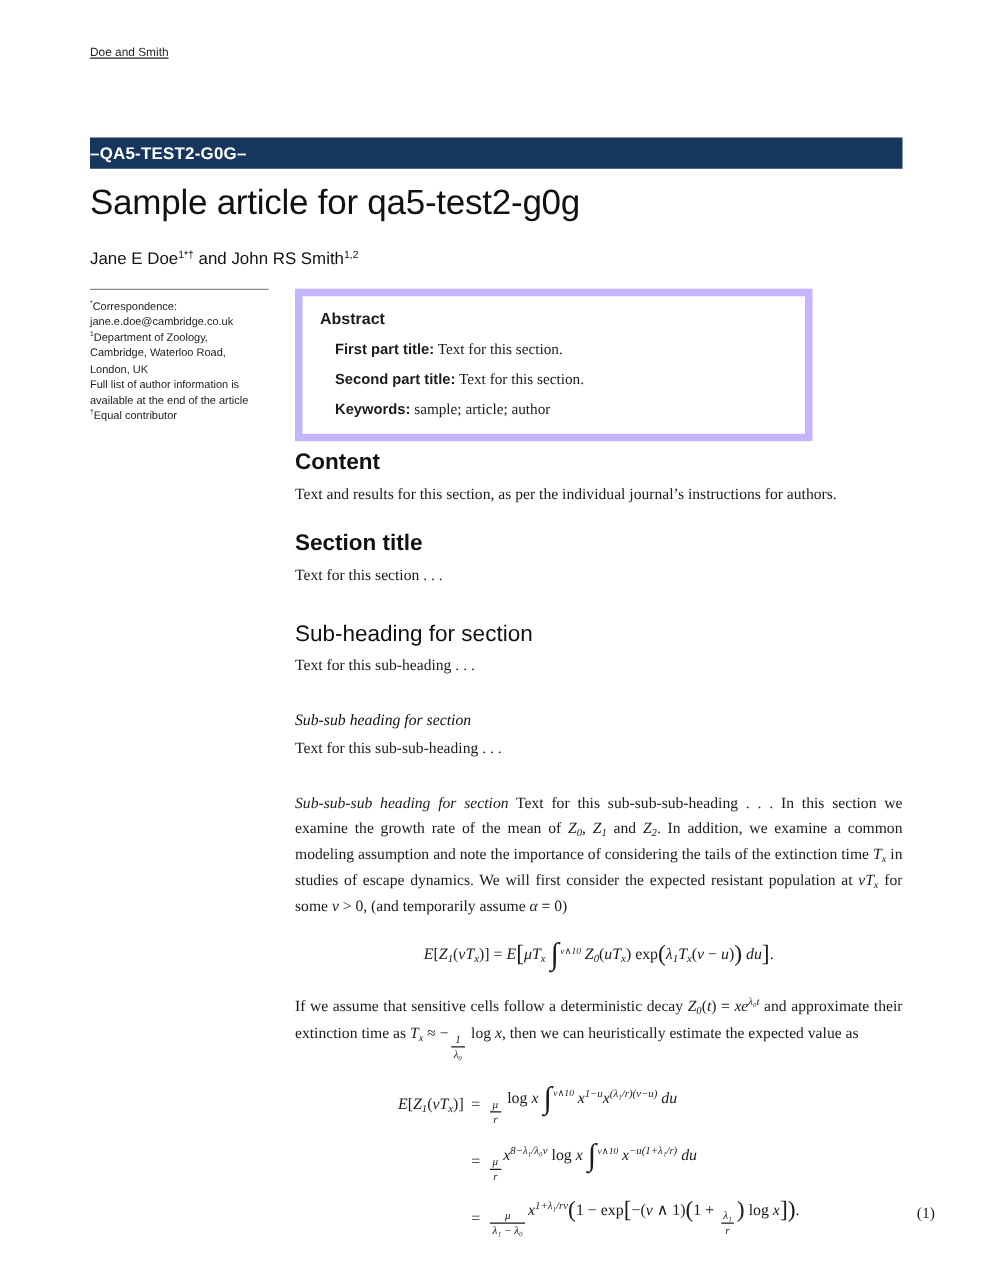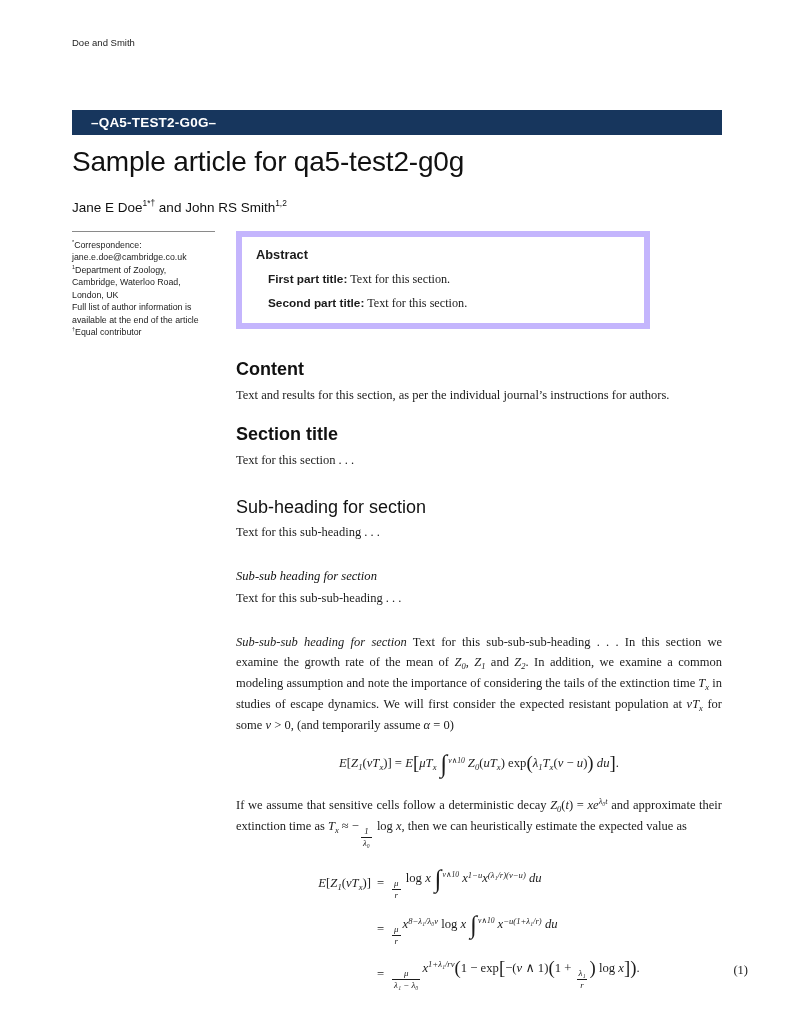--- a/index.html
+++ b/index.html
@@ -1,23 +1,23 @@
 <!DOCTYPE html>
 <html><head>
 <meta charset="utf-8">
 <style>
   html,body{margin:0;padding:0;background:#ffffff;}
   body{width:794px;height:1028px;font-family:"Liberation Serif","DejaVu Serif",serif;color:#1b1b1b;}
   .page{position:relative;width:794px;height:1028px;background:#fff;overflow:hidden;}
 
-  .runhead{position:absolute;left:72px;top:37px;font-family:"Liberation Sans",sans-serif;font-size:9.5px;color:#222;}
+  .runhead{position:absolute;left:72px;top:37px;font-family:"Liberation Sans",sans-serif;font-size:9.5px;color:#222;text-decoration:underline;}
 
   .banner{position:absolute;left:72px;top:110px;width:650px;height:25px;box-sizing:border-box;
           background:#17365d;color:#fff;font-family:"Liberation Sans",sans-serif;
-          font-weight:bold;font-size:13.5px;line-height:25px;padding-left:19px;letter-spacing:.2px;}
+          font-weight:bold;font-size:13.5px;line-height:25px;padding-left:0;letter-spacing:.2px;}
 
   .title{position:absolute;left:72px;top:146px;margin:0;font-family:"Liberation Sans",sans-serif;
          font-size:28px;font-weight:normal;color:#111;letter-spacing:-.2px;}
 
   .authors{position:absolute;left:72px;top:198px;font-family:"Liberation Sans",sans-serif;font-size:13.5px;color:#111;}
   .authors sup{font-size:62%;vertical-align:super;}
 
   .sidebar{position:absolute;left:72px;top:231px;width:143px;border-top:1px solid #8a8a8a;padding-top:7px;
            font-family:"Liberation Sans",sans-serif;font-size:8.8px;line-height:1.42;color:#222;}
   .sidebar sup{font-size:62%;vertical-align:super;}
@@ -95,20 +95,24 @@
   <section class="absbox">
     <div class="abs-heading">Abstract</div>
     <div class="abs-line">
       <span class="abs-label">First part title:</span>
       <span>Text for this section.</span>
     </div>
     <div class="abs-line">
       <span class="abs-label">Second part title:</span>
       <span>Text for this section.</span>
     </div>
+    <div class="abs-line">
+      <span class="abs-label">Keywords:</span>
+      <span>sample; article; author</span>
+    </div>
   </section>
 
   <main class="main">
     <h2 class="h-sec">Content</h2>
     <p class="body mb-md">Text and results for this section, as per the individual journal’s instructions for authors.</p>
 
     <h2 class="h-sec">Section title</h2>
     <p class="body mb-lg">Text for this section . . .</p>
 
     <h3 class="h-sub">Sub-heading for section</h3>

